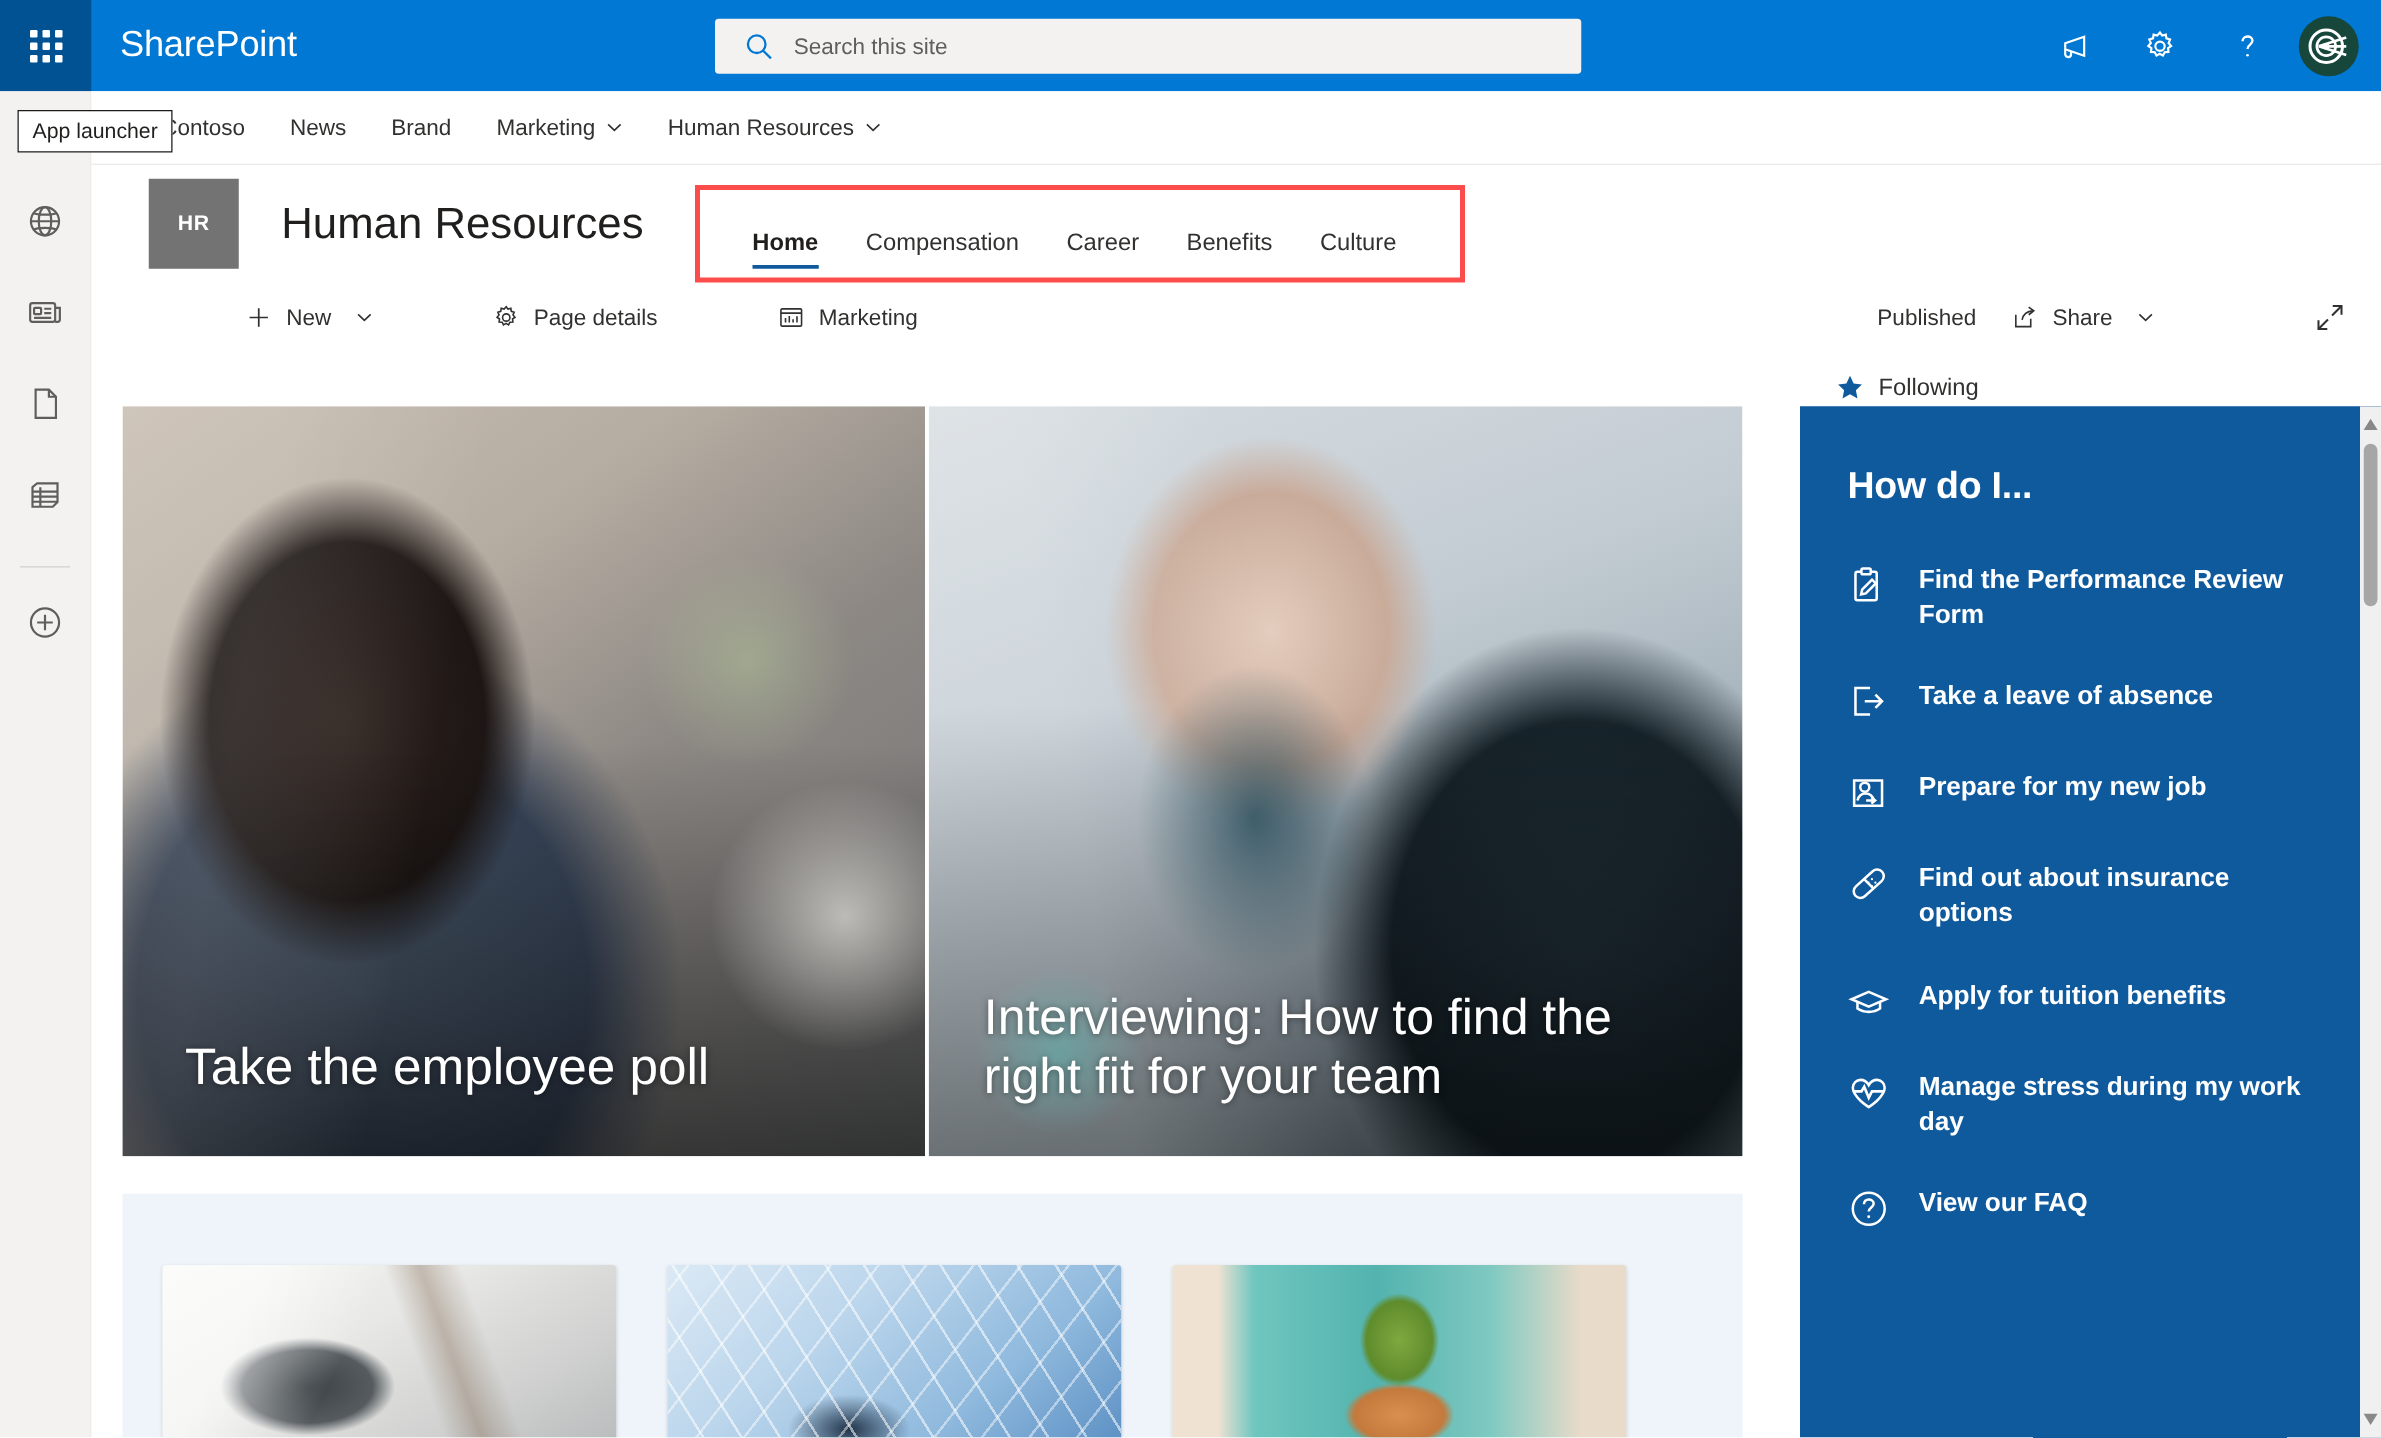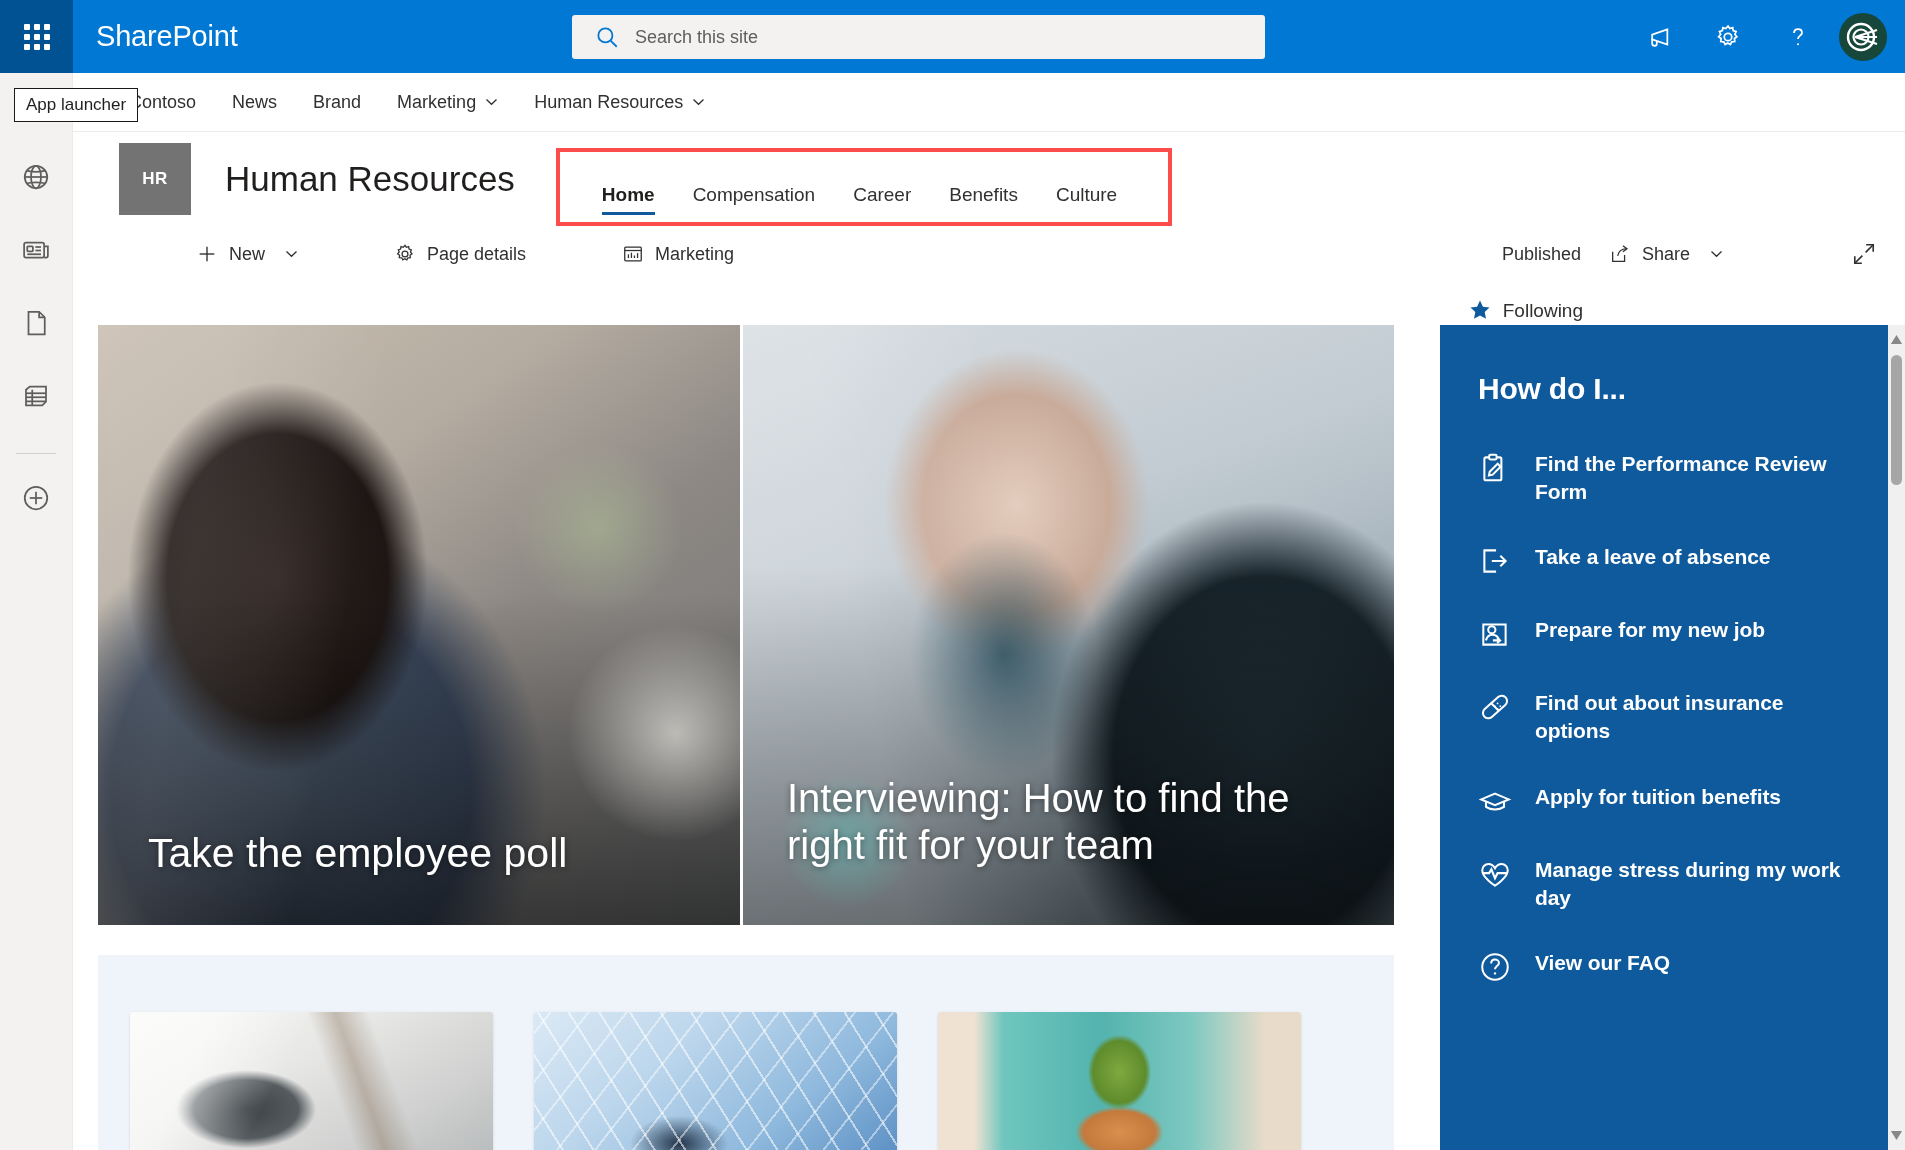--- a/index.html
+++ b/index.html
@@ -165,21 +165,21 @@
     width: 1296px; height: 600px; display: flex; gap: 3px;
   }
   .hero-tile { position: relative; overflow: hidden; cursor: pointer; }
   .hero-tile.left  { width: 642px; }
   .hero-tile.right { width: 651px; }
   .hero-title {
     position: absolute; left: 50px; bottom: 48px; right: 40px;
     color: #fff; font-size: 41px; line-height: 1.18;
     text-shadow: 0 1px 6px rgba(0,0,0,.45);
   }
-  .hero-tile.right .hero-title { font-size: 40px; bottom: 56px; left: 44px; }
+  .hero-tile.right .hero-title { font-size: 40px; bottom: 40px; left: 44px; }
 
   
   .ph { position: absolute; inset: 0; }
   .ph1 {
     background:
       radial-gradient(ellipse 200px 260px at 28% 42%, #2f2420 0%, #1d1614 55%, rgba(29,22,20,0) 75%),
       radial-gradient(ellipse 300px 330px at 30% 78%, #4b5a6b 0%, #39465a 60%, rgba(57,70,90,0) 85%),
       linear-gradient(145deg, #c8bdb0 0%, #b6ada2 30%, #8d8884 55%, #6d6f70 100%);
   }
   .ph1::after {

